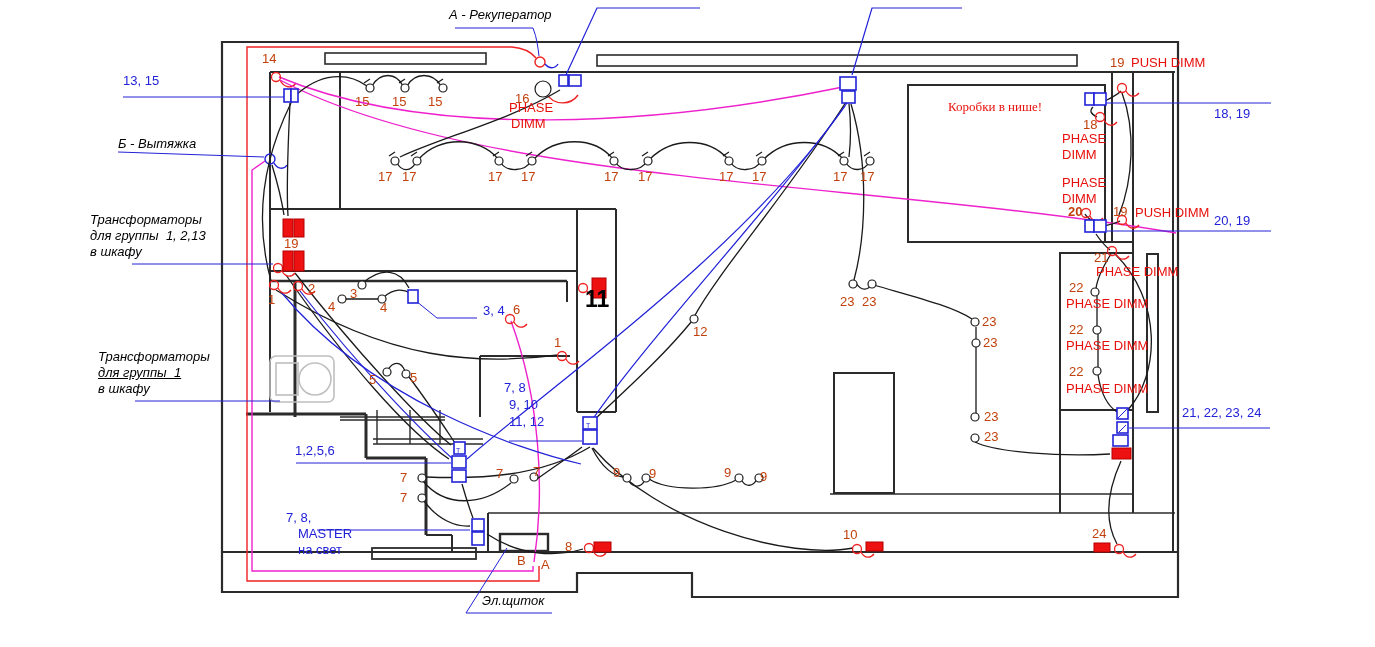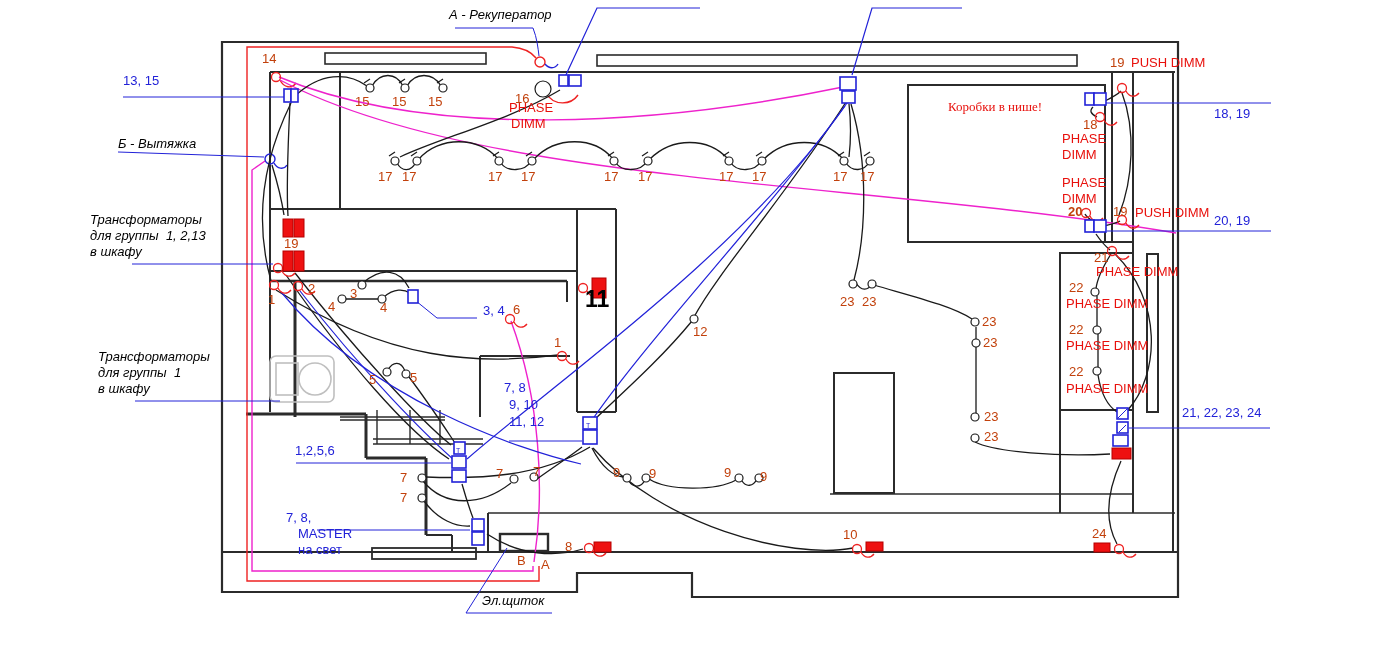--- a/index.html
+++ b/index.html
@@ -350,21 +350,21 @@
       <span class="lbl red" style="left: 1096px; top: 265px;">PHASE DIMM</span>
       <span class="lbl red" style="left: 1066px; top: 297px;">PHASE DIMM</span>
       <span class="lbl red" style="left: 1066px; top: 339px;">PHASE DIMM</span>
       <span class="lbl red" style="left: 1066px; top: 382px;">PHASE DIMM</span>
       <span class="lbl blu" style="left: 123px; top: 74px;">13, 15</span>
       <span class="lbl it" style="left: 118px; top: 137px;">Б - Вытяжка</span>
       <span class="lbl it" style="left: 90px; top: 213px;">Трансформаторы</span>
       <span class="lbl it" style="left: 90px; top: 229px;">для группы  1, 2,13</span>
       <span class="lbl it" style="left: 90px; top: 245px;">в шкафу</span>
       <span class="lbl it" style="left: 98px; top: 350px;">Трансформаторы</span>
-      <span class="lbl it" style="left: 98px; top: 366px;">для группы  1</span>
+      <span class="lbl it" style="left: 98px; top: 366px; text-decoration: underline;">для группы  1</span>
       <span class="lbl it" style="left: 98px; top: 382px;">в шкафу</span>
       <span class="lbl blu" style="left: 295px; top: 444px;">1,2,5,6</span>
       <span class="lbl blu" style="left: 286px; top: 511px;">7, 8,</span>
       <span class="lbl blu" style="left: 298px; top: 527px;">MASTER</span>
       <span class="lbl blu" style="left: 298px; top: 543px;">на свет</span>
       <span class="lbl it" style="left: 482px; top: 594px;">Эл.щиток</span>
       <span class="lbl it" style="left: 449px; top: 8px;">А - Рекуператор</span>
       <span class="lbl blu" style="left: 448px; top: 304px; margin-left: 35px;">3, 4</span>
       <span class="lbl blu" style="left: 504px; top: 381px;">7, 8</span>
       <span class="lbl blu" style="left: 509px; top: 398px;">9, 10</span>

